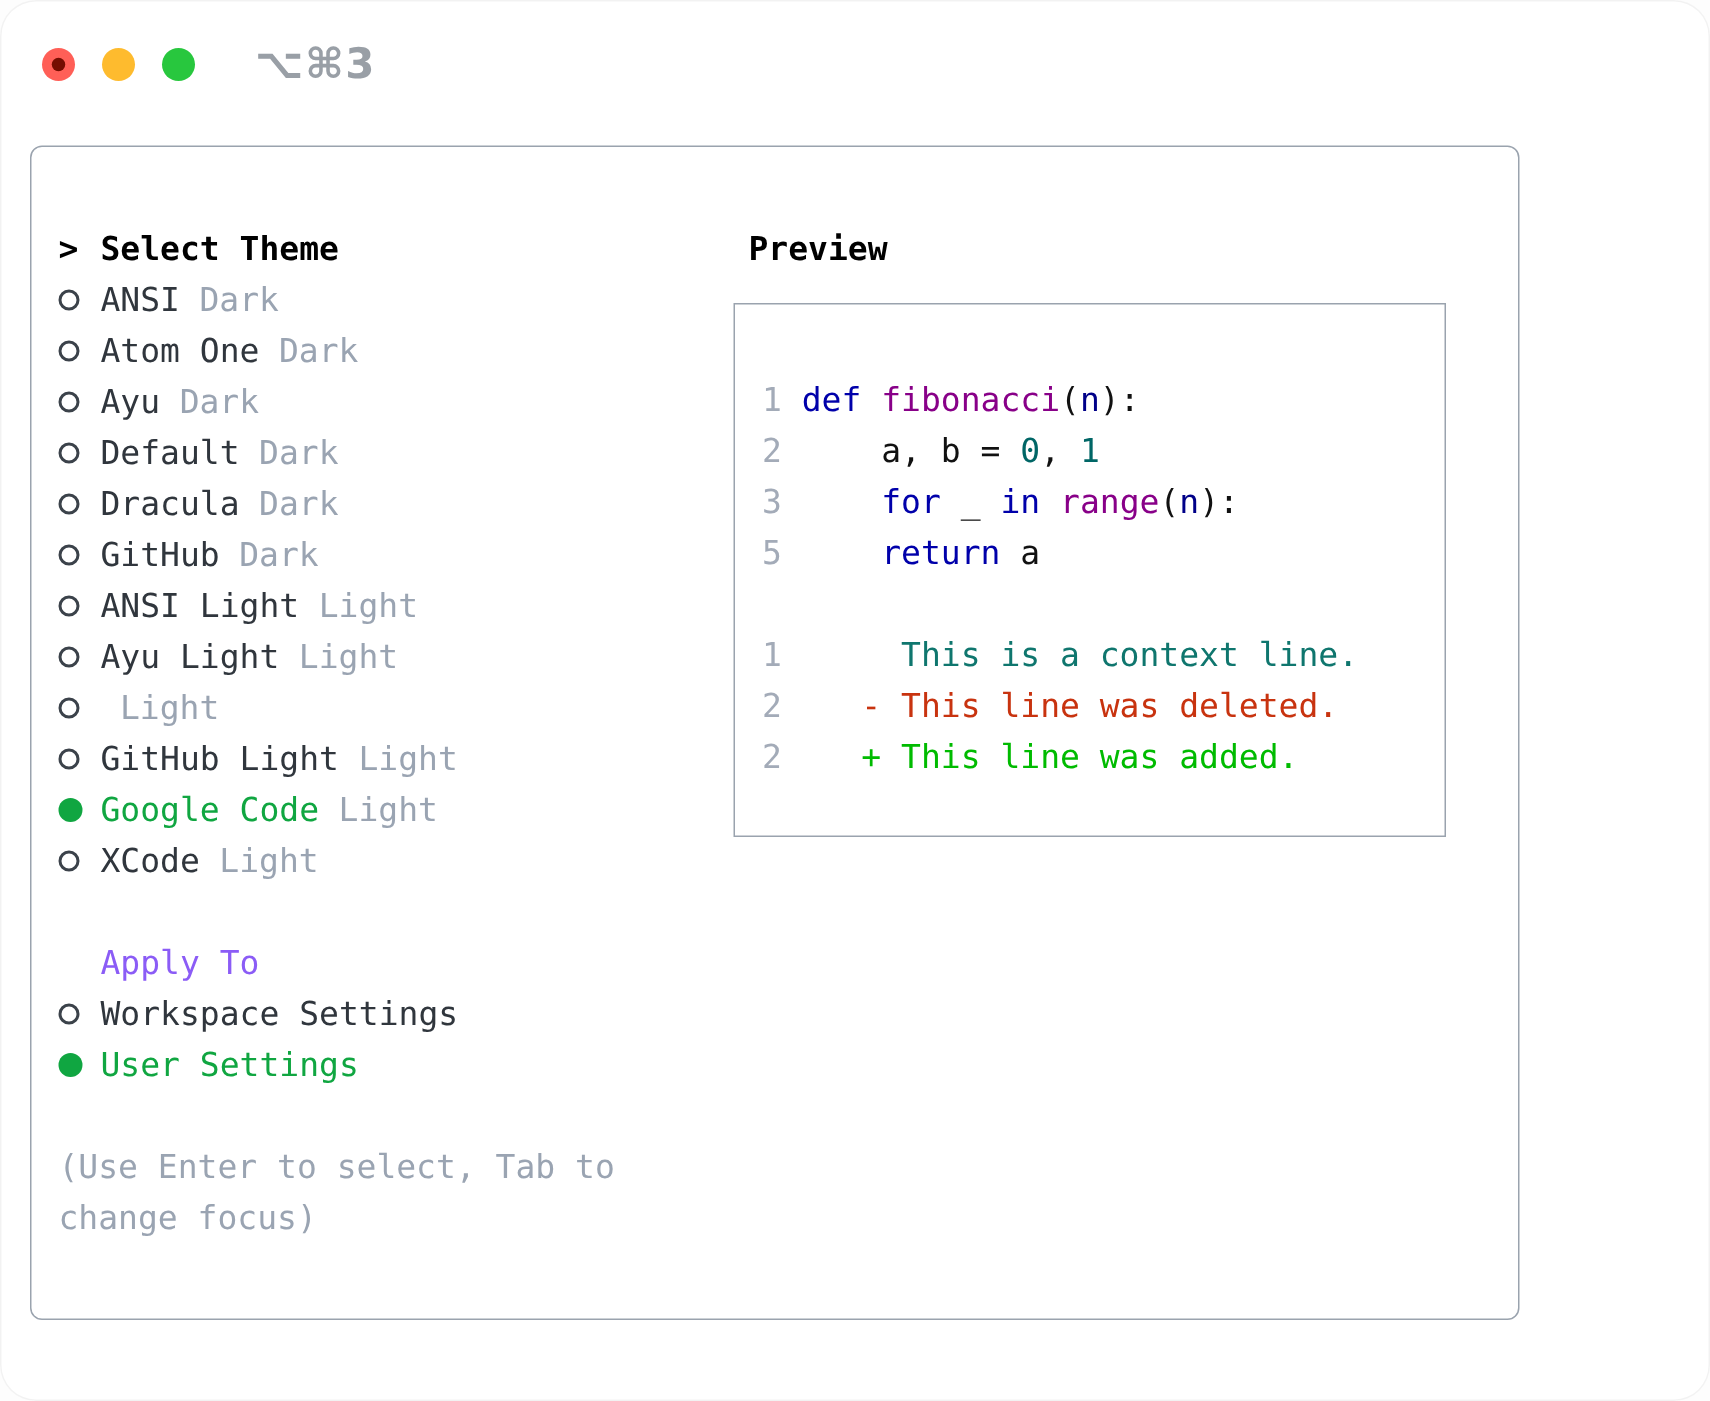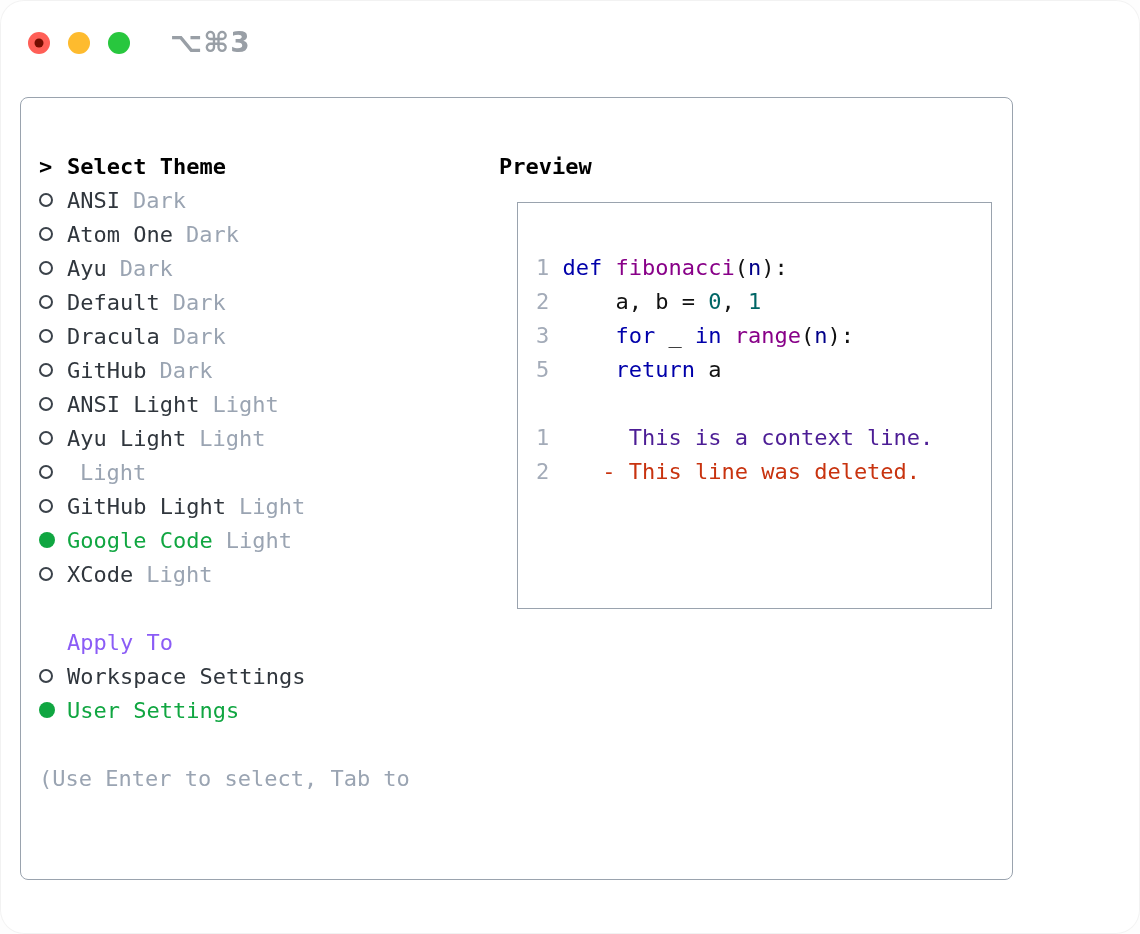--- a/index.html
+++ b/index.html
@@ -33,21 +33,21 @@
   .circle.sel { width:16px; height:16px; border:none; background:var(--green); }
   .hdr { font-weight:bold; color:#000; }
   .t-name { color:var(--dark); }
   .t-name.sel { color:var(--green); }
   .t-variant { color:var(--muted); margin-left:13px; }
   .hint-line { height:34px; display:flex; align-items:center; font-size:22px;
                color:var(--muted); white-space:pre; }
   
   .preview-title { position:absolute; left:478px; top:51px; height:34px; display:flex;
                    align-items:center; font-size:22px; font-weight:bold; color:#000; }
-  .preview-box { position:absolute; left:496px; top:104px; width:475px; height:407px;
+  .preview-box { position:absolute; left:468px; top:104px; width:475px; height:356px;
                  border:1.5px solid var(--border); background:#fff;
                  padding:48px 0 0 18px; overflow:hidden; }
   .code-line { height:34px; font-size:22px; line-height:34px; white-space:pre; }
   .ln { display:inline-block; width:2ch; color:var(--ln); }
   .diff-block { margin-top:34px; }
 </style>
 </head>
 <body>
 
 <div class="window">
@@ -86,31 +86,33 @@
       <div class="row">
         <span class="marker"></span>
         <span style="color:#8b5cf6;">Apply To</span>
       </div>
       <div id="apply-options">
           <div class="row"><span class="marker"><span class="circle"></span></span><span class="t-name">Workspace Settings</span></div>
           <div class="row"><span class="marker"><span class="circle sel"></span></span><span class="t-name sel">User Settings</span></div>
         </div>
       <div class="spacer"></div>
       <div class="hint-line">(Use Enter to select, Tab to</div>
+      <div class="hint-line">change focus)</div>
     </div>
 
     <div class="preview-title">Preview</div>
 
     <div class="preview-box">
       <div id="code-lines">
           <div class="code-line"><span class="ln">1</span><span style="color: rgb(0, 0, 170);">def</span><span style="color: rgb(17, 17, 17);"> </span><span style="color: rgb(136, 0, 136);">fibonacci</span><span style="color: rgb(17, 17, 17);">(</span><span style="color: rgb(0, 0, 136);">n</span><span style="color: rgb(17, 17, 17);">):</span></div>
           <div class="code-line"><span class="ln">2</span><span style="color: rgb(17, 17, 17);">    a, b = </span><span style="color: rgb(0, 102, 102);">0</span><span style="color: rgb(17, 17, 17);">, </span><span style="color: rgb(0, 102, 102);">1</span></div>
           <div class="code-line"><span class="ln">3</span><span style="color: rgb(17, 17, 17);">    </span><span style="color: rgb(0, 0, 170);">for</span><span style="color: rgb(17, 17, 17);"> _ </span><span style="color: rgb(0, 0, 170);">in</span><span style="color: rgb(17, 17, 17);"> </span><span style="color: rgb(136, 0, 136);">range</span><span style="color: rgb(17, 17, 17);">(</span><span style="color: rgb(0, 0, 136);">n</span><span style="color: rgb(17, 17, 17);">):</span></div>
           <div class="code-line"><span class="ln">5</span><span style="color: rgb(17, 17, 17);">    </span><span style="color: rgb(0, 0, 170);">return</span><span style="color: rgb(17, 17, 17);"> a</span></div>
         </div>
       <div id="diff-lines" class="diff-block">
-          <div class="code-line"><span class="ln">1</span><span style="color: #4c1d95;">     This is a context line.</span></div>
+          <div class="code-line"><span class="ln">1</span><span style="color: #0f766e;">     This is a context line.</span></div>
           <div class="code-line"><span class="ln">2</span><span style="color: rgb(200, 51, 15);">   - This line was deleted.</span></div>
+          <div class="code-line"><span class="ln">2</span><span style="color: rgb(0, 187, 0);">   + This line was added.</span></div>
         </div>
     </div>
 
   </div>
 </div>
 
 </body></html>

